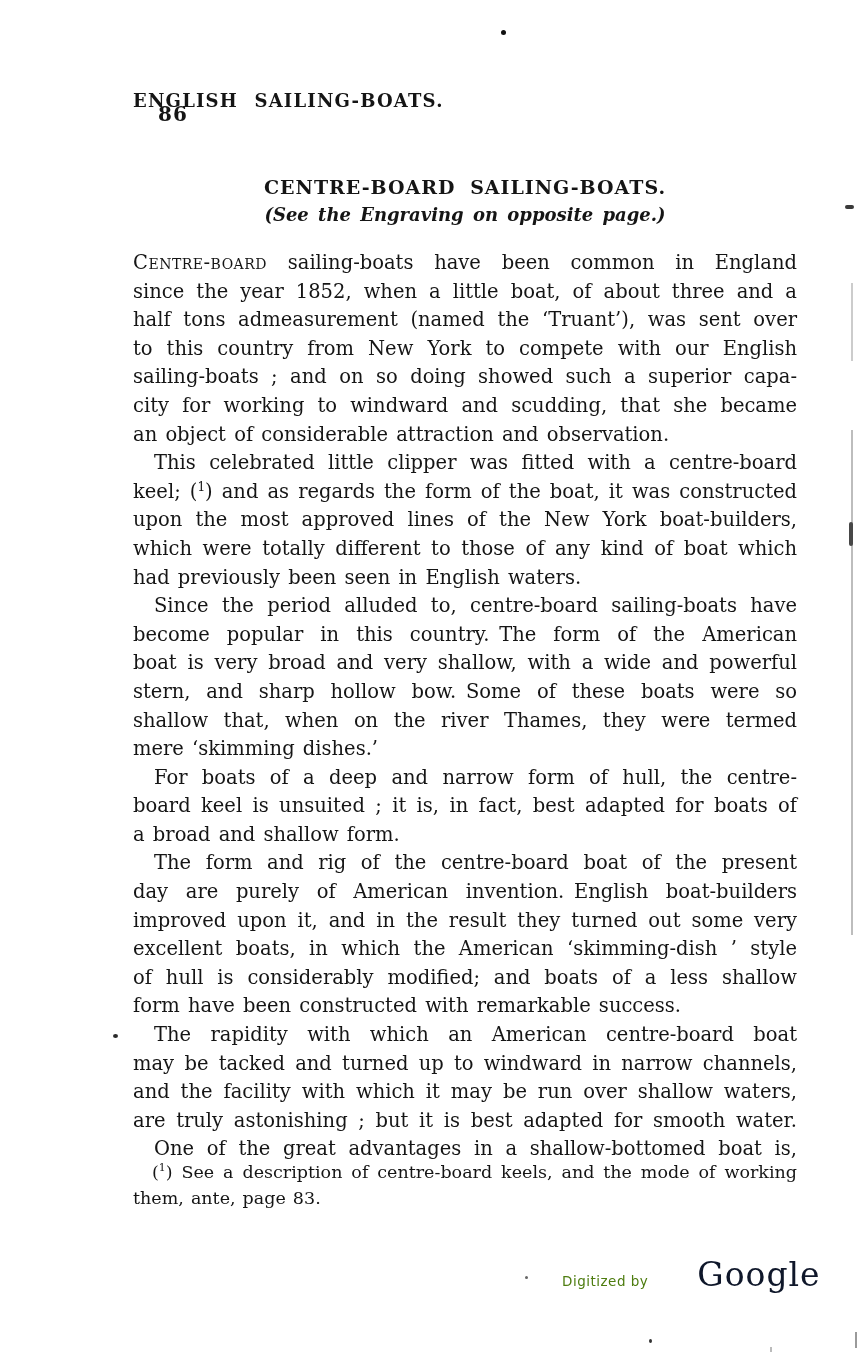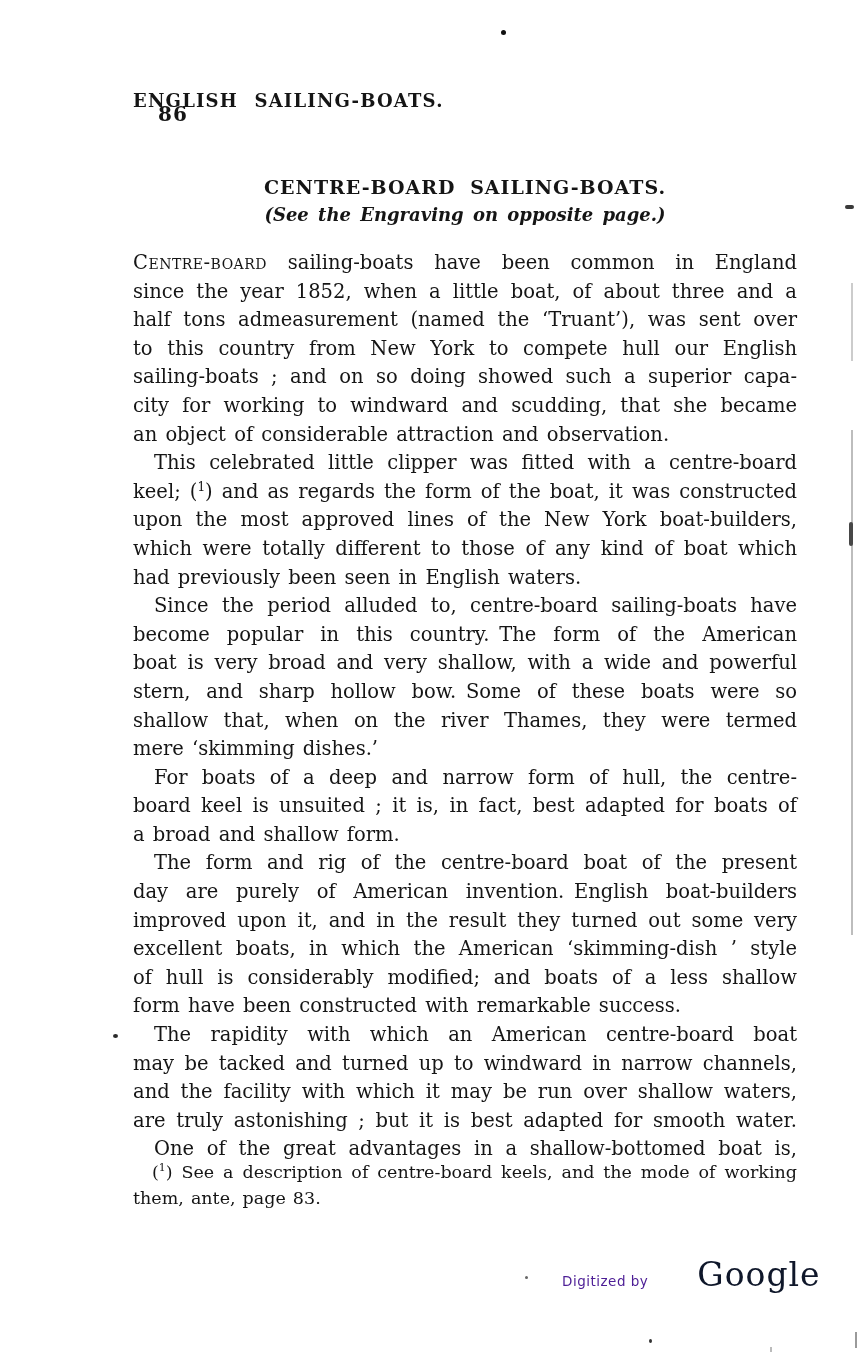--- a/index.html
+++ b/index.html
@@ -23,21 +23,21 @@
   .line.j{text-align-last:justify;}
   .line.ind{padding-left:21px;}
   .it{}
   .sc{font-variant:small-caps;letter-spacing:0.5px;}
   sup{font-size:0.62em;line-height:0;vertical-align:super;}
   
   #footnote{position:absolute;top:1160px;left:133px;width:664px;font-size:17.5px;line-height:25.5px;word-spacing:1.5px;}
   #footnote .line.ind{padding-left:19px;}
   
   #watermark{position:absolute;top:1255px;left:562px;display:flex;align-items:baseline;gap:9px;}
-  #watermark-prefix{font-family:"DejaVu Sans","Liberation Sans",sans-serif;font-size:13.5px;color:#4c1d95;letter-spacing:0.5px;}
+  #watermark-prefix{font-family:"DejaVu Sans","Liberation Sans",sans-serif;font-size:13.5px;color:#4d7c0f;letter-spacing:0.5px;}
   #watermark-brand{font-family:"DejaVu Serif","Liberation Serif",serif;font-size:33px;color:#0f172a;letter-spacing:1px;margin-left:40px;}
   
   .artifact{position:absolute;}
   #spec-top{left:501px;top:30px;width:5px;height:5px;background:#101010;border-radius:50%;}
   #spec-left{left:113px;top:1034px;width:5px;height:4px;background:#2a2a2a;border-radius:50%;}
   #dash-right{left:845px;top:205px;width:9px;height:4px;background:#3a3a3a;border-radius:2px;}
   #vline-a{left:851px;top:283px;width:2px;height:78px;background:#cccccc;}
   #vline-b{left:851px;top:430px;width:2px;height:505px;background:#bdbdbd;}
   #vline-blob{left:849px;top:522px;width:4px;height:24px;background:#474747;border-radius:2px;}
   #spec-mid{left:525px;top:1276px;width:3px;height:3px;background:#666666;border-radius:50%;}
@@ -56,21 +56,21 @@
   </div>
 
   <div id="section-title">CENTRE-BOARD SAILING-BOATS.</div>
   <div id="section-subtitle">(See the Engraving on opposite page.)</div>
 
   <div id="body-text">
       <div class="para">
         <div class="line j"><span class="sc">Centre-board</span><span> sailing-boats have been common in England</span></div>
         <div class="line j"><span>since the year 1852, when a little boat, of about three and a</span></div>
         <div class="line j"><span>half tons admeasurement (named the ‘Truant’), was sent over</span></div>
-        <div class="line j"><span>to this country from New York to compete hull our English</span></div>
+        <div class="line j"><span>to this country from New York to compete with our English</span></div>
         <div class="line j"><span>sailing-boats ; and on so doing showed such a superior capa-</span></div>
         <div class="line j"><span>city for working to windward and scudding, that she became</span></div>
         <div class="line"><span>an object of considerable attraction and observation.</span></div>
       </div>
       <div class="para">
         <div class="line j ind"><span>This celebrated little clipper was fitted with a centre-board</span></div>
         <div class="line j"><span>keel; (</span><sup>1</sup><span>) and as regards the form of the boat, it was constructed</span></div>
         <div class="line j"><span>upon the most approved lines of the New York boat-builders,</span></div>
         <div class="line j"><span>which were totally different to those of any kind of boat which</span></div>
         <div class="line"><span>had previously been seen in English waters.</span></div>

